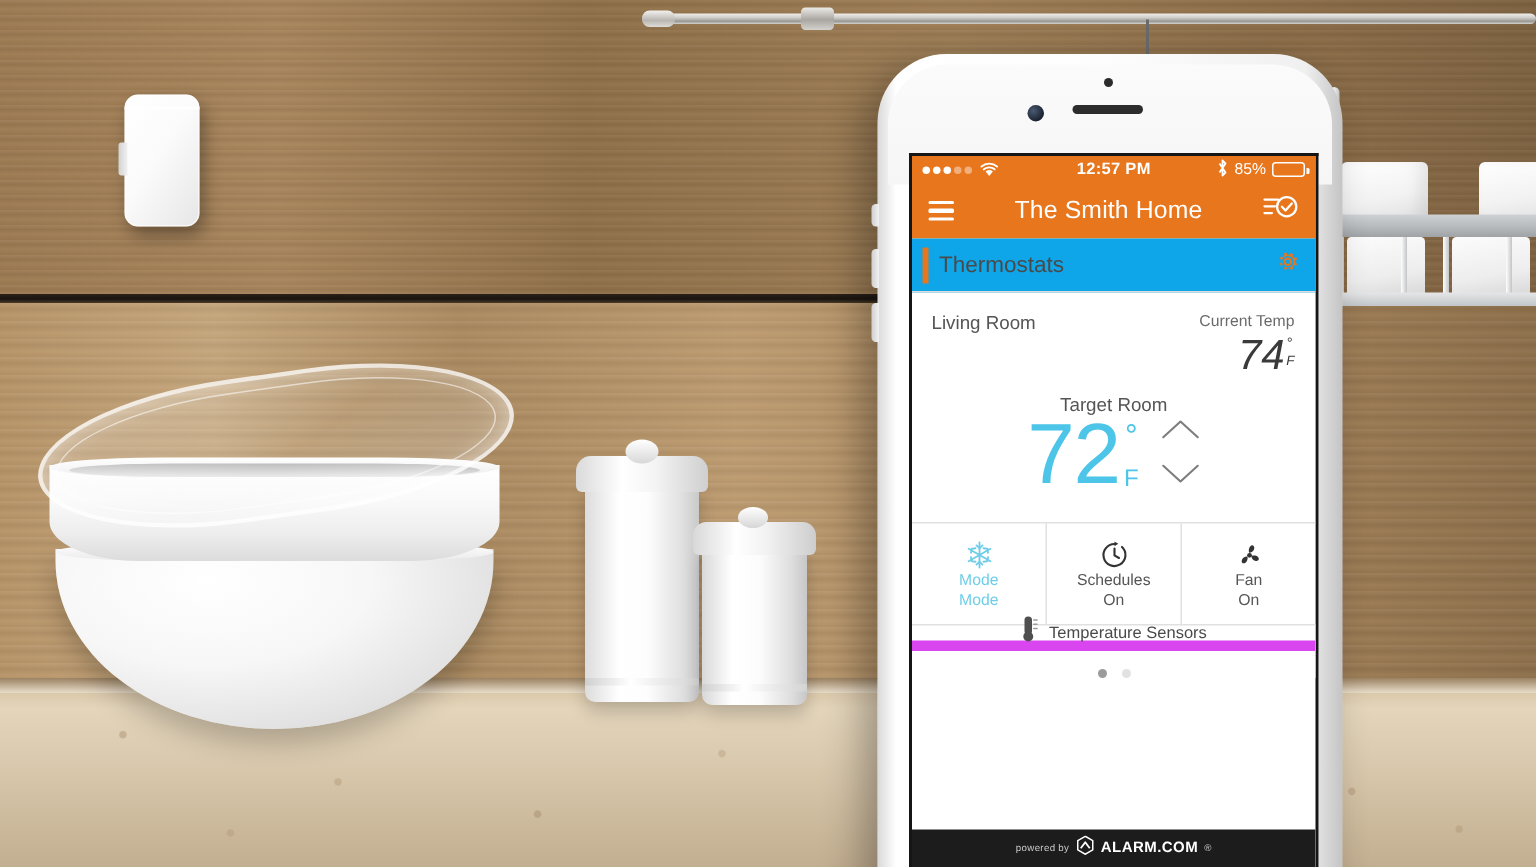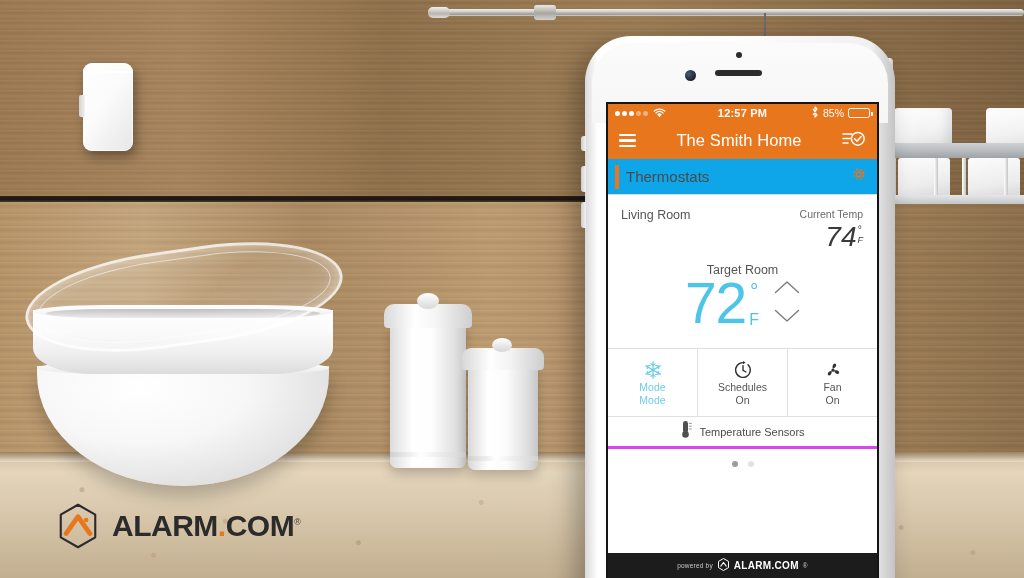--- a/index.html
+++ b/index.html
@@ -366,22 +366,22 @@
   .mode-cell {
     flex: 1; text-align: center; padding: 10px 0 9px;
     border-right: 1px solid #e0e0e0;
   }
   .mode-cell:last-child { border-right: none; }
   .mode-ico { height: 22px; display: flex; align-items: center; justify-content: center; }
   .mode-txt { font-size: 10.5px; line-height: 1.25; margin-top: 0; color: #555; }
   .mode-txt.cool { color: #6fcde8; }
 
   .sensors-row {
-    border-top: 1px solid #e0e0e0; border-bottom: 3px solid #d946ef;
-    height: 33px; display: flex; align-items: center; justify-content: center;
+    border-top: 1px solid #e0e0e0; border-bottom: 7px solid #d946ef;
+    height: 18px; display: flex; align-items: center; justify-content: center;
     gap: 7px; background: #fff;
   }
   .sensors-txt { font-size: 11px; color: #4a4a4a; }
 
   .pager {
     display: flex; justify-content: center; gap: 10px; padding-top: 12px;
     background: #fff;
   }
   .pdot { width: 6px; height: 6px; border-radius: 50%; background: #9b9b9b; }
   .pdot.off { background: #e2e2e2; }
@@ -631,26 +631,14 @@
         <svg width="13" height="13" viewBox="0 0 26 26">
           <path d="M13 1 L23 6.8 L23 19.2 L13 25 L3 19.2 L3 6.8 Z" fill="none" stroke="#fff" stroke-width="2"></path>
           <path d="M7 17 L13 9 L19 17" fill="none" stroke="#fff" stroke-width="2.4" stroke-linejoin="round"></path>
         </svg>
       </span>
       <span class="pf-brand">ALARM.COM</span>
       <span class="pf-txt">®</span>
     </div>
   </div>
 
-  <div class="logo">
-    <span class="logo-hex">
-      <svg width="46" height="46" viewBox="0 0 52 52">
-        <path d="M26 2 L45.5 13.2 L45.5 38.8 L26 50 L6.5 38.8 L6.5 13.2 Z" fill="none" stroke="#2b2b2b" stroke-width="2.4" stroke-linejoin="round"></path>
-        <path d="M12.5 34.5 L26 15.5 L39.5 34.5" fill="none" stroke="#e8761d" stroke-width="5.4" stroke-linejoin="round" stroke-linecap="round"></path>
-        <circle cx="35.2" cy="19.2" r="2.6" fill="#e8761d"></circle>
-      </svg>
-    </span>
-    <span class="logo-text">
-      <span>ALARM</span><span class="dot">.</span><span>COM</span><span class="logo-reg">®</span>
-    </span>
-  </div>
 
 </div>
 
 </body></html>

